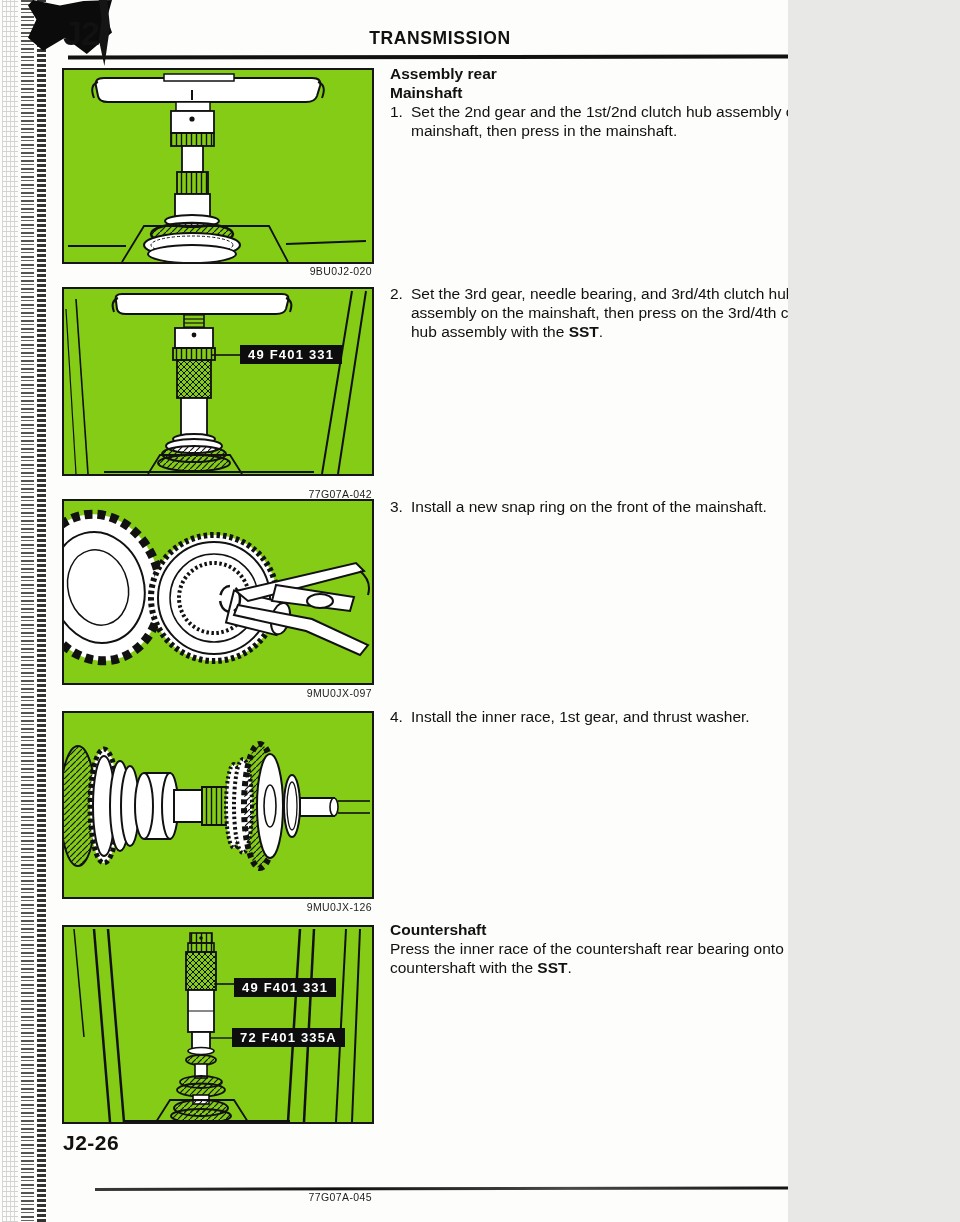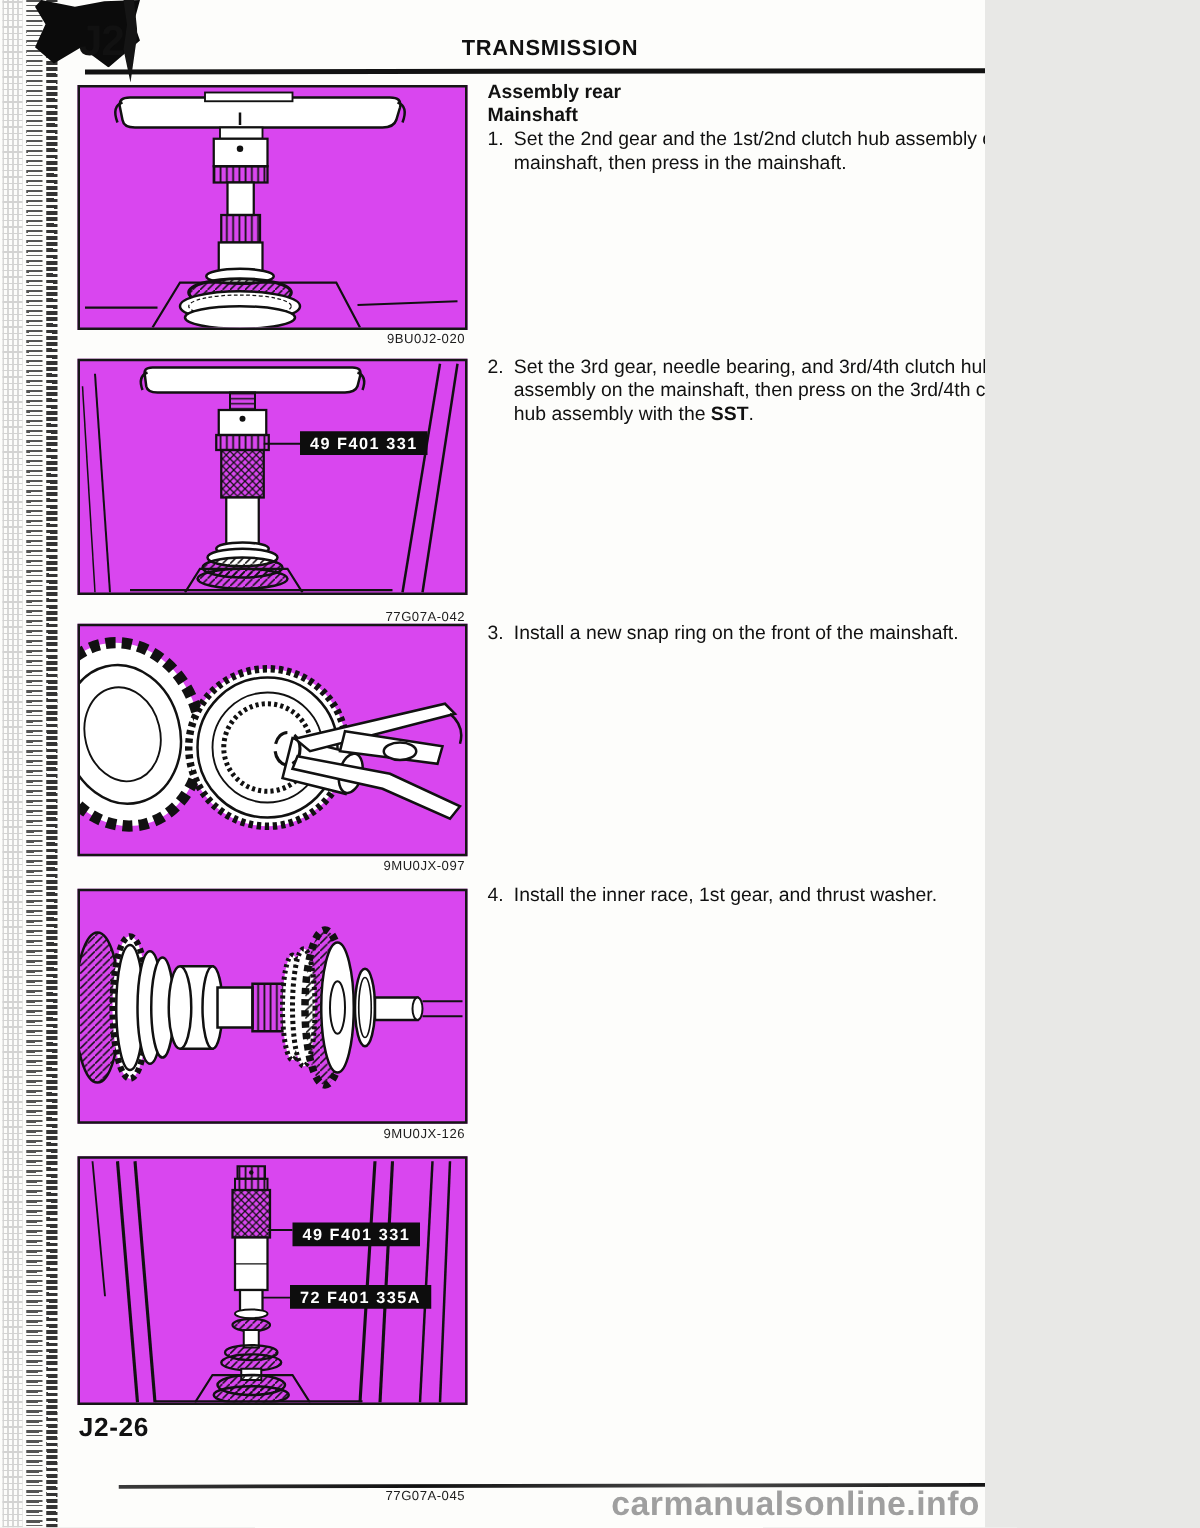--- a/index.html
+++ b/index.html
@@ -29,21 +29,21 @@
   .arc{position:absolute;pointer-events:none;}
   #arc1{left:862px;top:114px;width:48px;height:28px;border-top:2.5px solid #6a6a6a;
         border-radius:50% 50% 0 0/100% 100% 0 0;transform:rotate(6deg);}
   #arc2{left:852px;top:588px;width:44px;height:24px;border-top:2px solid #7a7a7a;
         border-radius:50% 50% 0 0/100% 100% 0 0;transform:rotate(4deg);}
   #arc3{left:878px;top:1048px;width:46px;height:44px;border:2.5px solid transparent;
         border-top-color:#5c5c5c;border-right-color:#5c5c5c;border-radius:50%;transform:rotate(-18deg);}
   #edge-dots{position:absolute;left:946px;top:64px;height:1078px;width:0;border-left:2px dotted #c8c8c6;}
 
   
-  .fig{position:absolute;left:62px;width:312px;background:#d946ef;border:2px solid #161616;box-sizing:border-box;}
+  .fig{position:absolute;left:62px;width:312px;background:#84cc16;border:2px solid #161616;box-sizing:border-box;}
   .fig svg{position:absolute;left:0;top:0;width:100%;height:100%;}
   #fig1{top:68px;height:196px;}
   #fig2{top:287px;height:189px;}
   #fig3{top:499px;height:186px;}
   #fig4{top:711px;height:188px;}
   #fig5{top:925px;height:199px;}
   .figcode{position:absolute;left:62px;width:310px;text-align:right;font-size:10.5px;
            letter-spacing:.4px;color:#1d1d1d;}
   #code1{top:265px;} #code2{top:488px;} #code3{top:687px;} #code4{top:901px;} #code5{top:1191px;}
 
@@ -323,18 +323,21 @@
     </div>
   </div>
 
   <div class="tblock" id="blk4">
     <div class="step">
       <span class="num">4.</span>
       <span class="stext">Install the inner race, 1st gear, and thrust washer.</span>
     </div>
   </div>
 
+  <div class="tblock" id="blk5">
+    <div class="h">Countershaft</div>
+    <div id="counter-body"><span>Press the inner race of the countershaft rear bearing onto the countershaft with the </span><b class="sst">SST</b><span>.</span></div>
+  </div>
 
   <div id="page-number">J2-26</div>
   <div id="bottom-rule"></div>
-  <div id="watermark">carmanualsonline.info</div>
 
 </div>
 
 </body></html>

